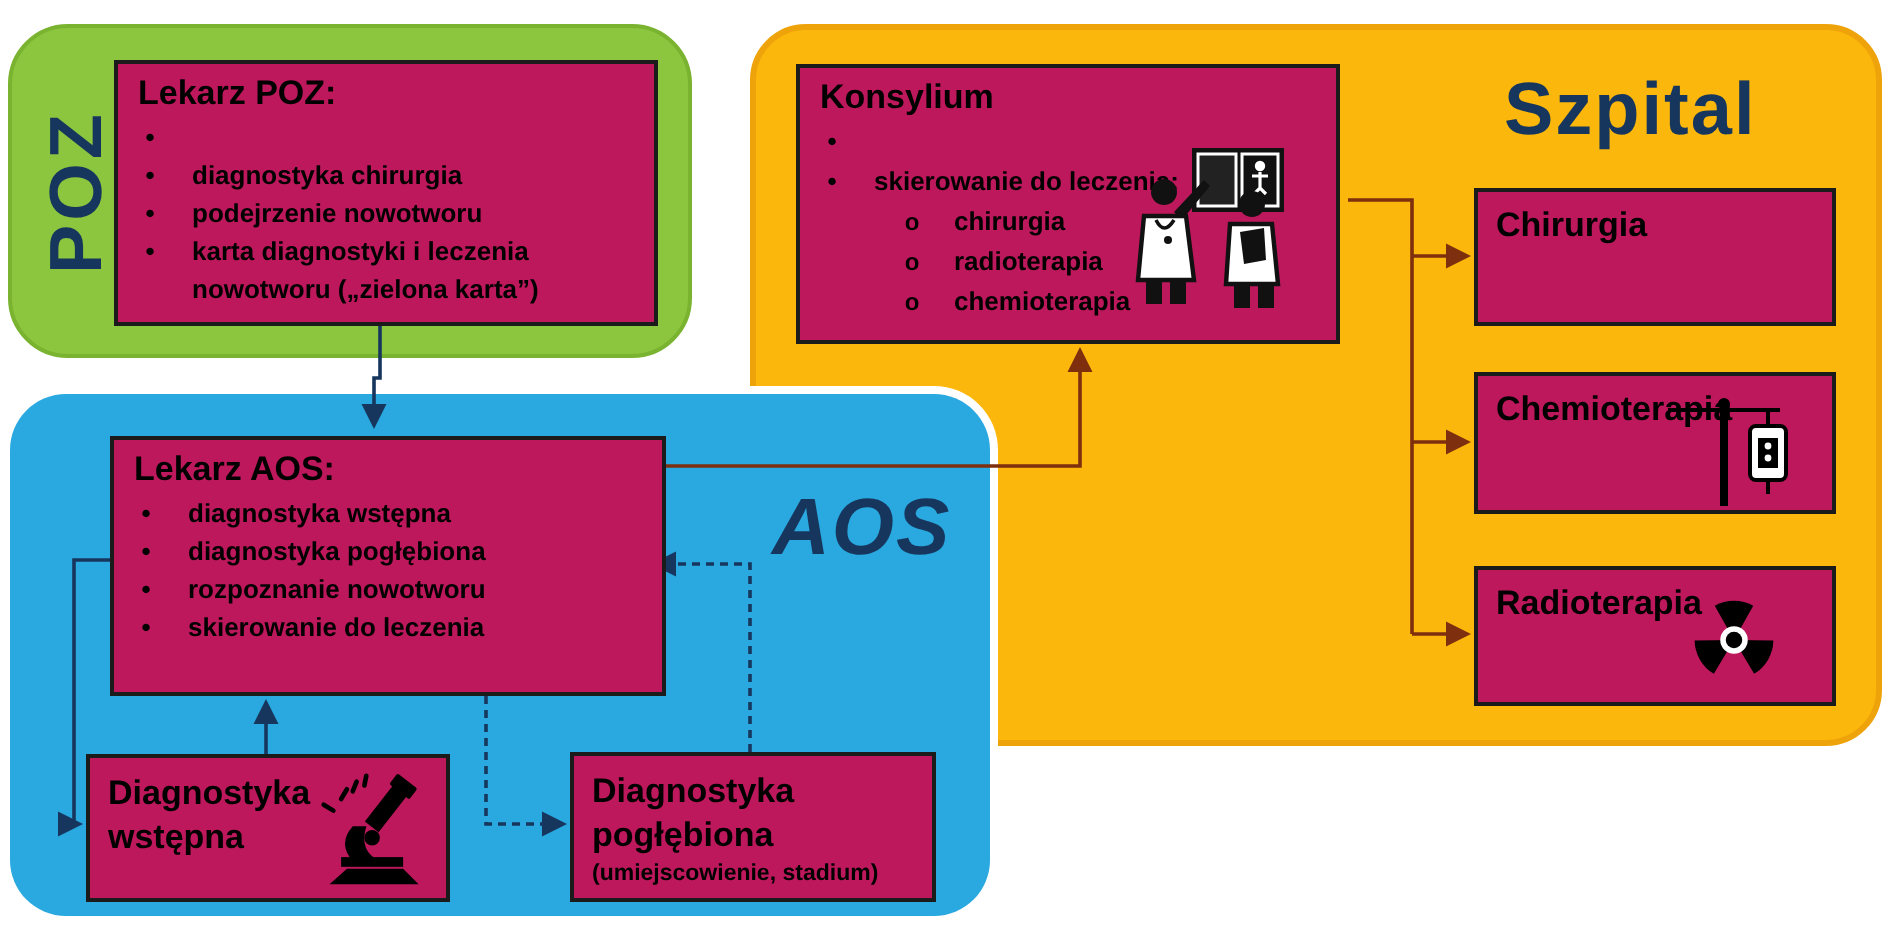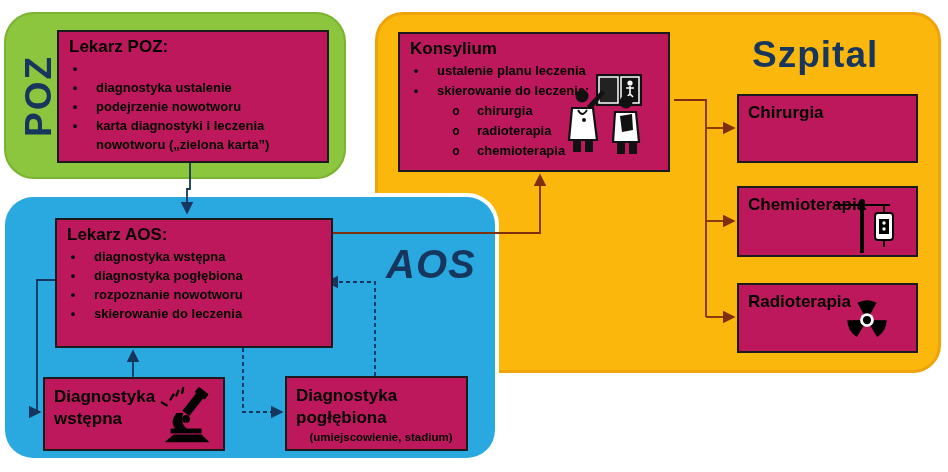--- a/index.html
+++ b/index.html
@@ -37,21 +37,21 @@
   }
   .card-title{font-size:17px;font-weight:bold;line-height:22px;padding:4px 6px 1px 10px;}
   .bullet-row{display:flex;font-size:13px;font-weight:bold;line-height:19px;}
   .bullet-row .marker{flex:none;width:12px;margin-left:10px;text-align:center;}
   .bullet-row .text{flex:1;margin-left:15px;padding-right:6px;}
   .sub-row{display:flex;font-size:13px;font-weight:bold;line-height:20px;}
   .sub-row .marker{flex:none;width:12px;margin-left:50px;text-align:center;font-size:12px;}
   .sub-row .text{flex:1;margin-left:15px;}
   #card-konsylium .bullet-row{line-height:20px;}
   .diag-title{font-size:17px;font-weight:bold;line-height:22px;padding:7px 6px 0 9px;}
-  .diag-subtitle{font-size:11.5px;font-weight:bold;line-height:13px;padding:2px 0 0 9px;text-align:center;}
+  .diag-subtitle{font-size:11.5px;font-weight:bold;line-height:13px;padding:2px 0 0 9px;}
   .ward-title{font-size:17px;font-weight:bold;line-height:21px;padding:6px 6px 0 9px;}
   .card-icon{position:absolute;}
   #icon-microscope{right:4px;bottom:3px;}
   #icon-doctors{right:6px;bottom:2px;}
   #icon-iv{right:12px;top:5px;}
   #icon-radiation{right:26px;top:13px;}
 </style>
 </head>
 <body>
 
@@ -89,21 +89,21 @@
     </g>
   </svg>
 
   <div class="card" id="card-lekarz-poz" style="left:57px;top:30px;width:272px;height:133px;">
     <div class="card-title">Lekarz POZ:</div>
     <div class="bullet-row">
       <span class="marker">•</span>
     </div>
     <div class="bullet-row">
       <span class="marker">•</span>
-      <span class="text">diagnostyka ustalenie</span>
+      <span class="text">diagnostyka chirurgia</span>
     </div>
     <div class="bullet-row">
       <span class="marker">•</span>
       <span class="text">podejrzenie nowotworu</span>
     </div>
     <div class="bullet-row">
       <span class="marker">•</span>
       <span class="text">karta diagnostyki i leczenia nowotworu („zielona karta”)</span>
     </div>
   </div>
@@ -152,21 +152,20 @@
 
   <div class="card" id="card-diag-poglebiona" style="left:285px;top:376px;width:183px;height:75px;">
     <div class="diag-title">Diagnostyka pogłębiona</div>
     <div class="diag-subtitle">(umiejscowienie, stadium)</div>
   </div>
 
   <div class="card" id="card-konsylium" style="left:398px;top:32px;width:272px;height:140px;">
     <div class="card-title">Konsylium</div>
     <div class="bullet-row">
       <span class="marker">•</span>
-      <span class="text">ustalenie planu leczenia</span>
     </div>
     <div class="bullet-row">
       <span class="marker">•</span>
       <span class="text">skierowanie do leczenia:</span>
     </div>
     <div class="sub-row">
       <span class="marker">o</span>
       <span class="text">chirurgia</span>
     </div>
     <div class="sub-row">

